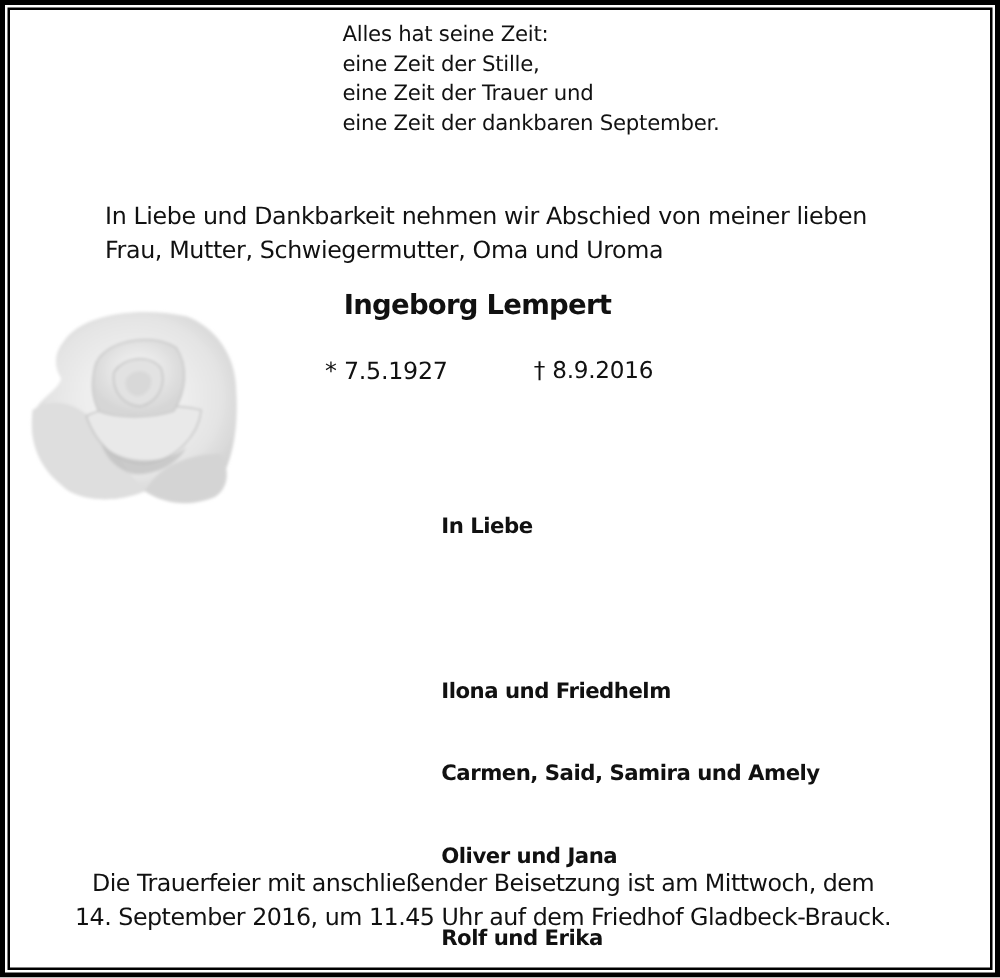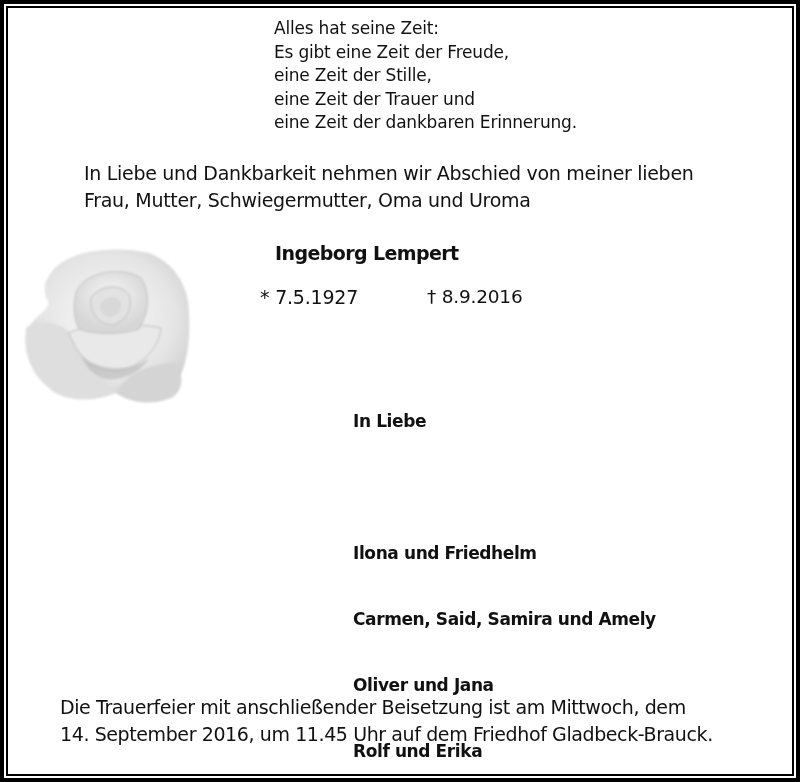--- a/index.html
+++ b/index.html
@@ -7,42 +7,41 @@
            font-family: "DejaVu Sans", sans-serif; color: #111; }
     .frame-outer { position: absolute; left: 0; top: 0; width: 800px; height: 782px;
                    box-sizing: border-box; border: 4px solid #000; }
     .frame-inner { position: absolute; left: 6px; top: 6px; right: 6px; bottom: 6px;
                    box-sizing: border-box; border: 2px solid #000; background: #fff; }
     .abs { position: absolute; white-space: nowrap; }
     .poem { left: 258px; top: 17px; font-size: 17px; line-height: 23.5px; letter-spacing: -0.2px; margin-left: 16px; }
     .poem div { height: 23.5px; }
     .intro { left: 84px; top: 160px; font-size: 19px; line-height: 27px; letter-spacing: -0.3px; }
     .intro div { height: 27px; }
-    .name { left: 275px; top: 242px; font-size: 19px; font-weight: bold; letter-spacing: -0.6px; }
+    .name { left: 275px; top: 232px; font-size: 22px; font-weight: bold; letter-spacing: -0.6px; }
     .born { left: 260px; top: 286px; font-size: 19px; letter-spacing: -0.2px; }
     .died { left: 427px; top: 286px; font-size: 18.5px; letter-spacing: -0.2px; }
     .rose { position: absolute; left: 21px; top: 243px; width: 178px; height: 165px; }
     .mourners { left: 353px; top: 369px; font-size: 17px; font-weight: bold; line-height: 27px; letter-spacing: -0.4px; }
     .mourners div { height: 27px; margin-top: 39px; }
     .mourners .gap { height: 27px; }
     .funeral { left: 60px; top: 694px; font-size: 19px; line-height: 27px; letter-spacing: -0.4px; }
-    .funeral div { height: 27px; }
+    .funeral div { height: 27px; text-align: center; }
   </style>
 </head>
 <body>
 
 <div class="frame-outer"></div>
 <div class="frame-inner"></div>
 
 <div class="abs poem">
   <div>Alles hat seine Zeit:</div>
-  <div>Es gibt eine Zeit der Freude,</div>
   <div>eine Zeit der Stille,</div>
   <div>eine Zeit der Trauer und</div>
-  <div>eine Zeit der dankbaren Erinnerung.</div>
+  <div>eine Zeit der dankbaren September.</div>
 </div>
 
 <div class="abs intro">
   <div>In Liebe und Dankbarkeit nehmen wir Abschied von meiner lieben</div>
   <div>Frau, Mutter, Schwiegermutter, Oma und Uroma</div>
 </div>
 
 <div class="rose">
   <svg width="178" height="165" viewBox="0 0 178 165">
     <defs>

